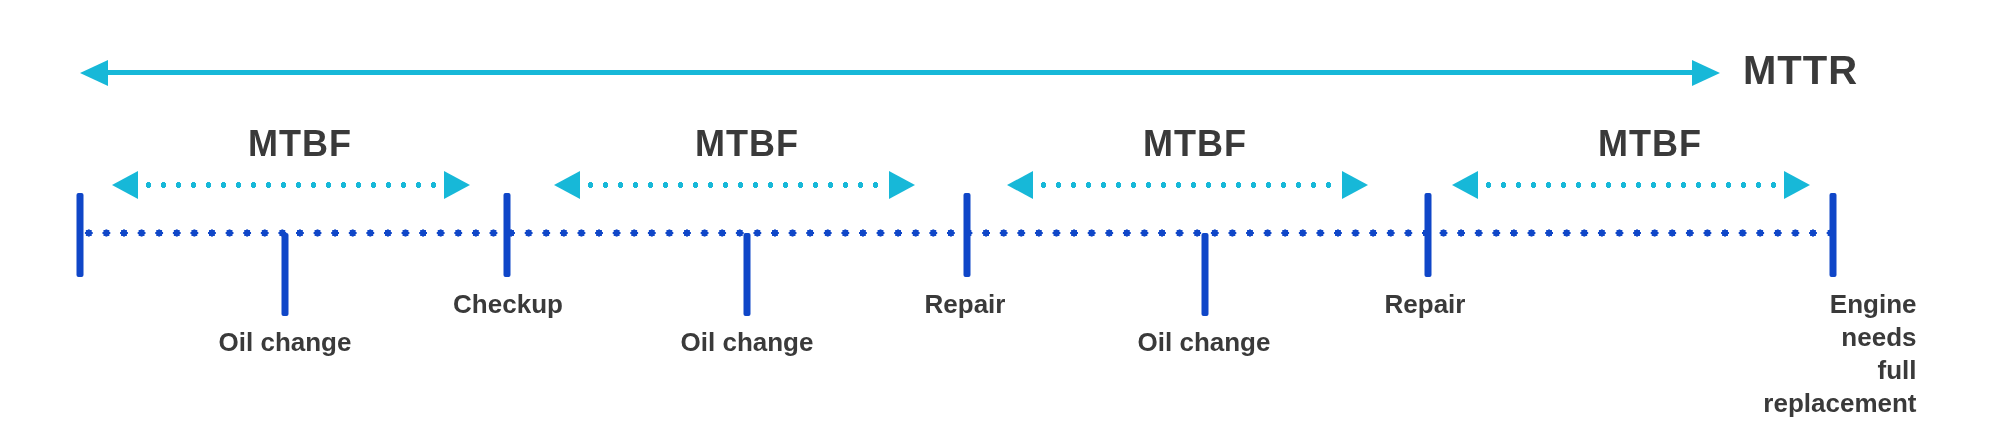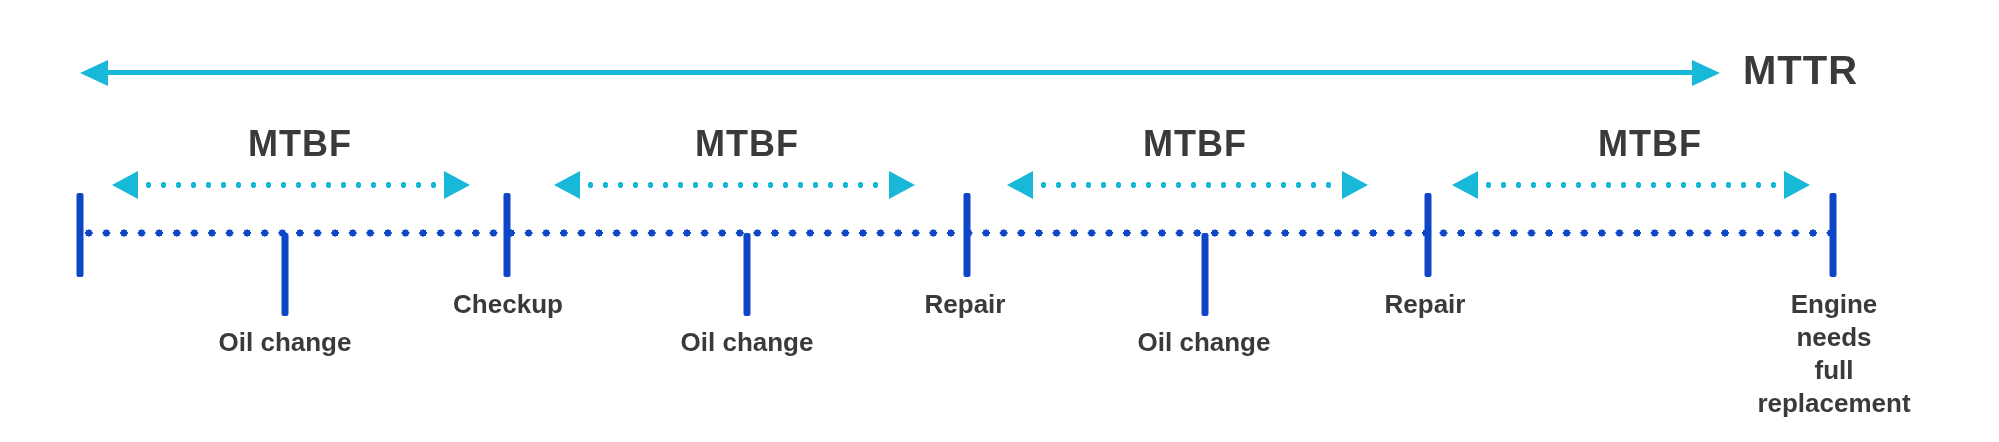--- a/index.html
+++ b/index.html
@@ -77,21 +77,21 @@
   }
   .tick-minor{
     top:233px;width:7px;height:83px;
     background:var(--blue);border-radius:2px;
     transform:translateX(-50%);
   }
   
   .evt{
     font-size:26px;line-height:33px;
     transform:translateX(-50%);
-    text-align:center;
+    text-align:right;
     white-space:pre-line;
   }
   .evt-boundary{top:288px;}
   .evt-interval{top:326px;}
 </style>
 </head>
 <body>
 
 <div class="canvas">
 

